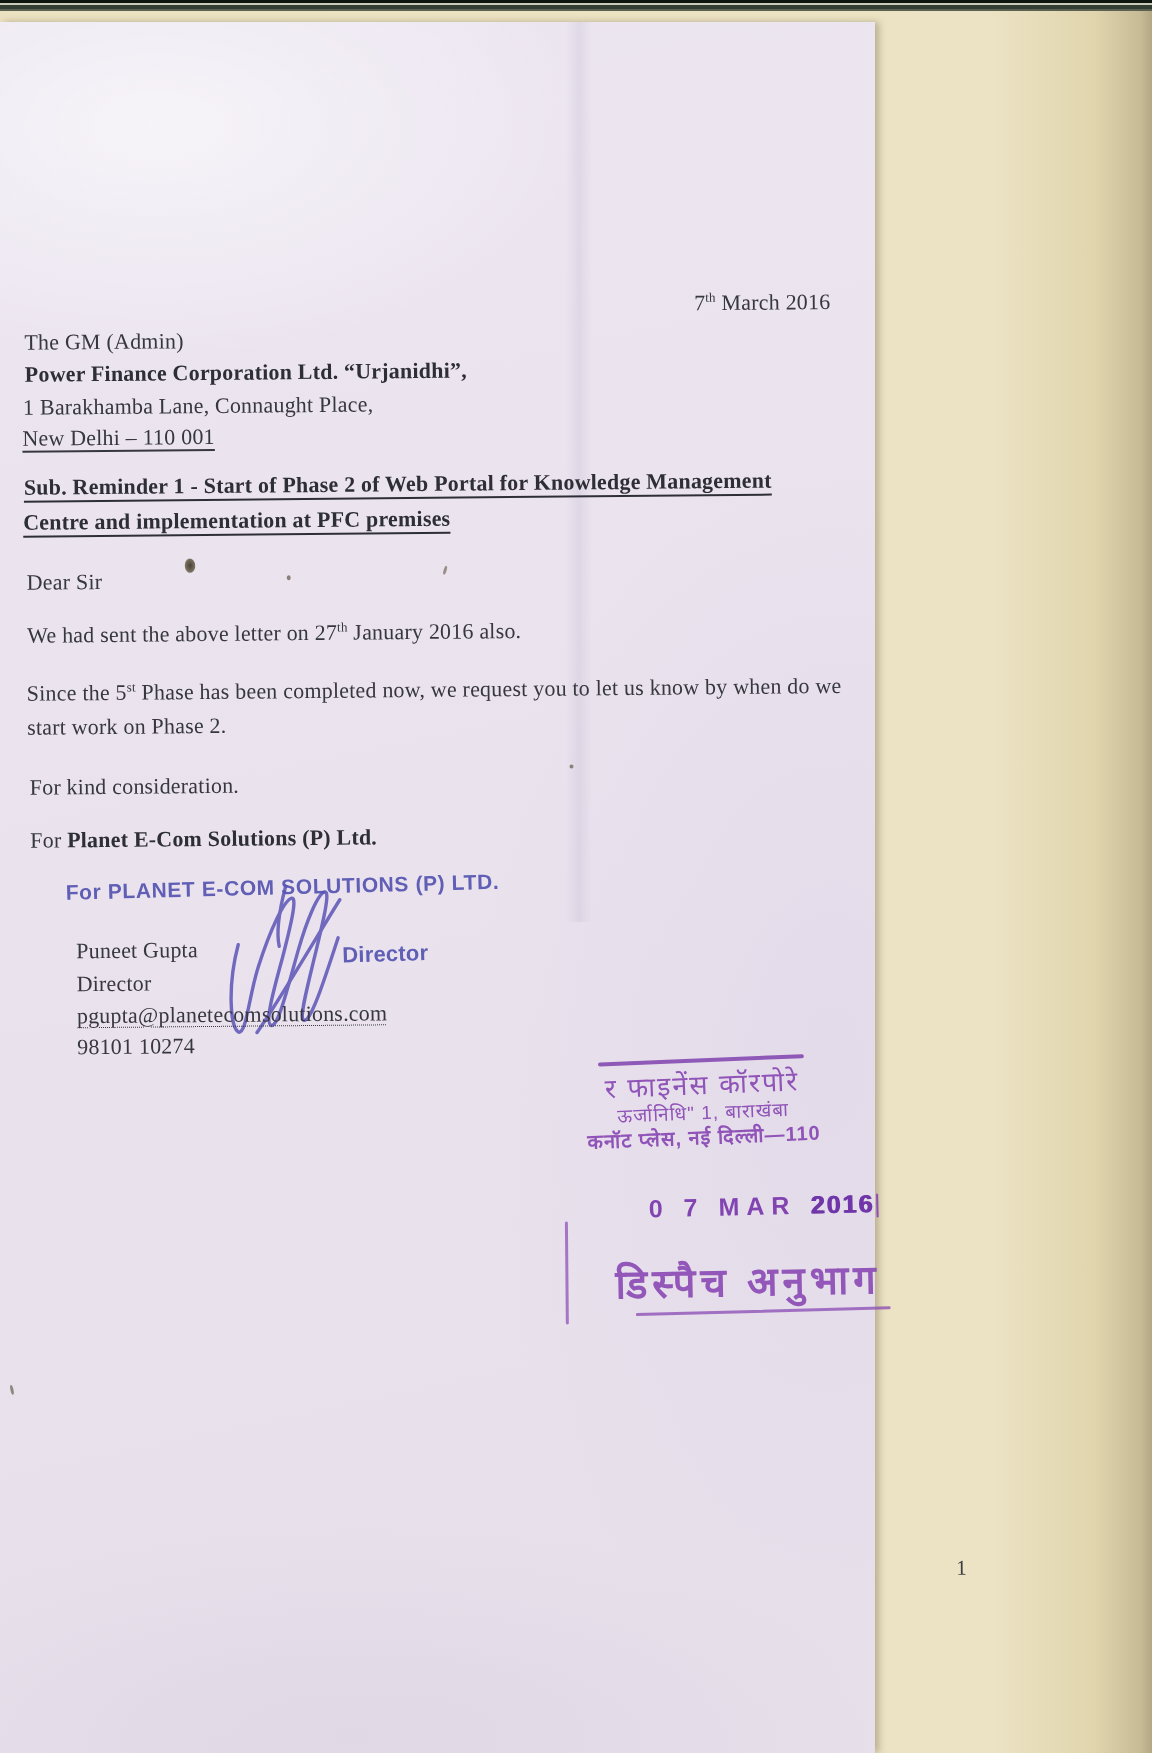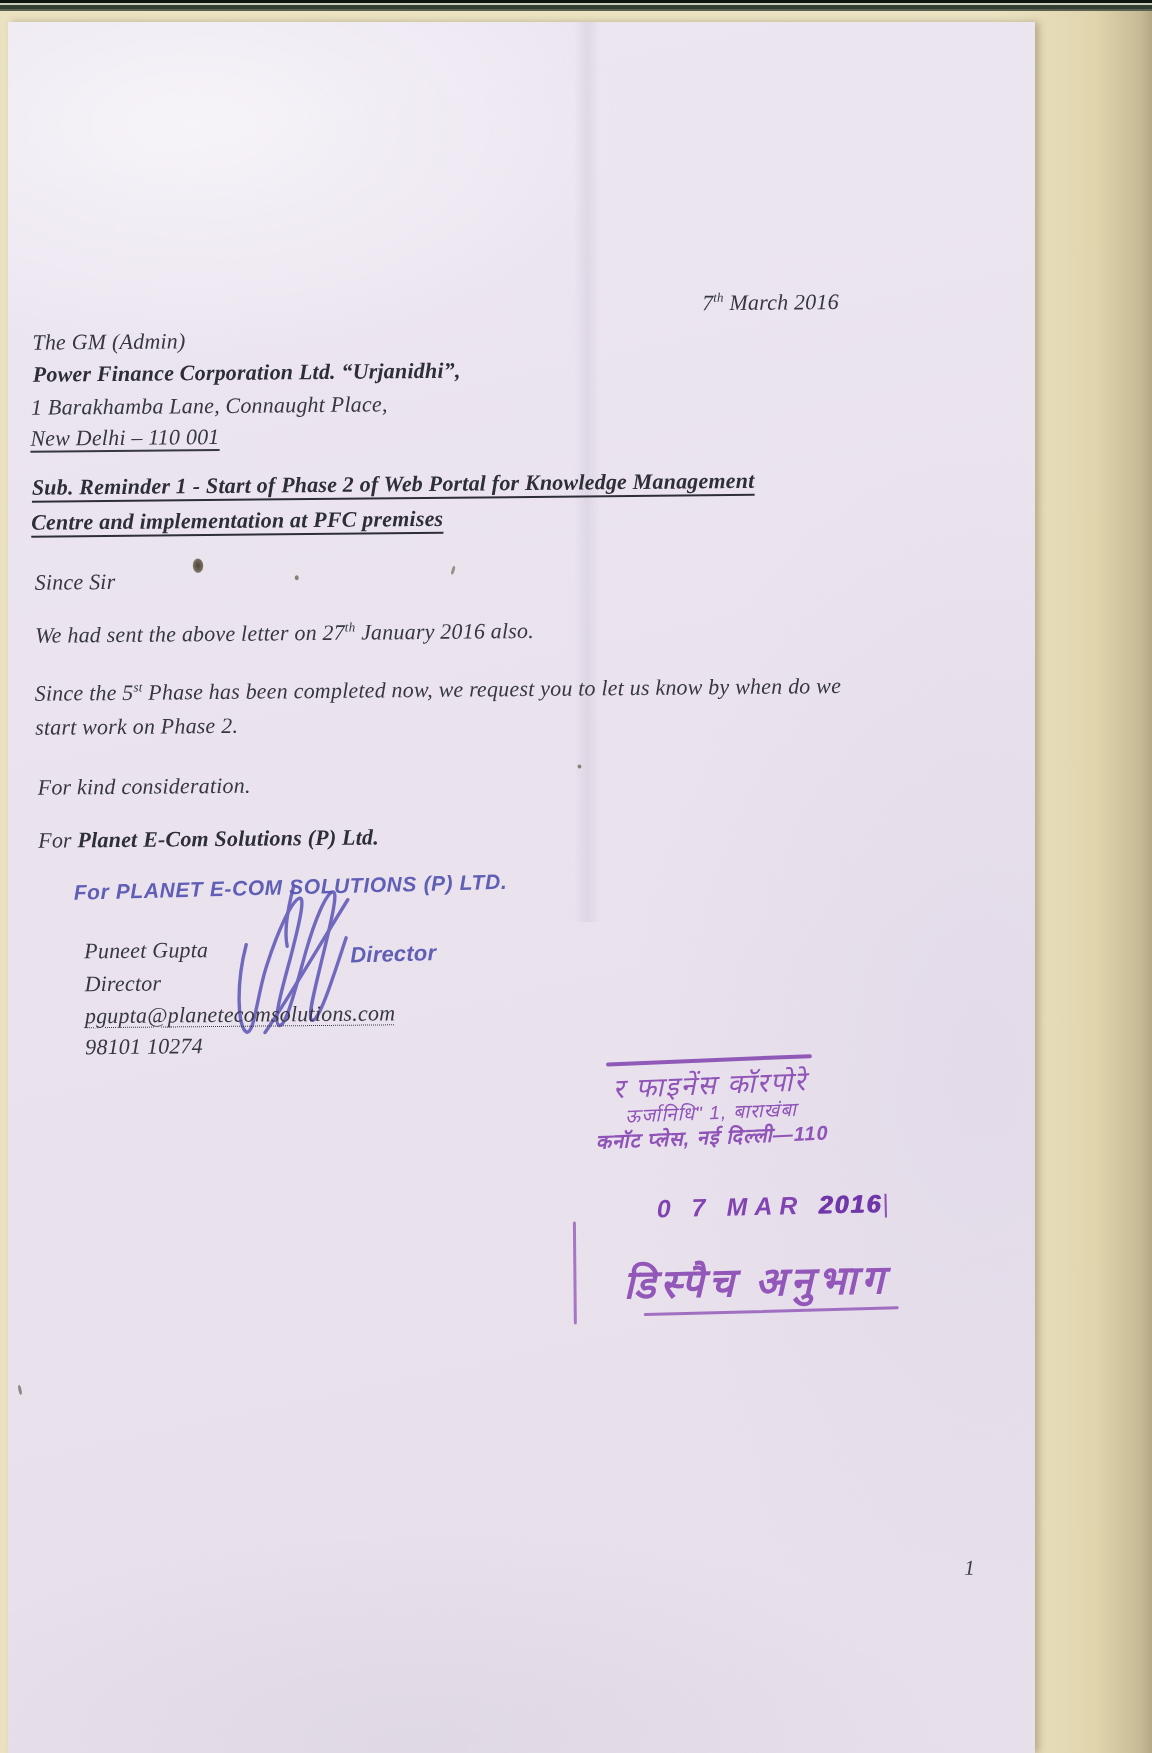--- a/index.html
+++ b/index.html
@@ -6,28 +6,27 @@
   .canvas{
     position:relative;width:1152px;height:1753px;overflow:hidden;
     background:linear-gradient(to right,#ebe2c1 0%,#ece3c4 86%,#e0d5ad 95%,#c6bb95 99%,#b3a884 100%);
     font-family:"Liberation Serif",serif;color:#37373f;
   }
   .scan-strip{
     position:absolute;top:0;left:0;width:100%;height:11px;
     background:linear-gradient(#0f160f 0 3px,#c9ccba 3px 5px,#333e33 5px 9px,#5a6152 9px 11px);
   }
   .paper{
-    position:absolute;left:8px;top:22px;width:1027px;height:1731px;
+    position:absolute;left:0;top:22px;width:875px;height:1731px;
     background:
       radial-gradient(ellipse 700px 380px at 18% 6%, rgba(255,255,255,.55), rgba(255,255,255,0) 62%),
       radial-gradient(ellipse 500px 900px at 95% 60%, rgba(215,205,225,.35), rgba(215,205,225,0) 70%),
       radial-gradient(ellipse 800px 300px at 40% 99%, rgba(205,196,214,.30), rgba(205,196,214,0) 70%),
       linear-gradient(168deg,#ece6f1 0%,#eae3ee 45%,#e7e0eb 100%);
     box-shadow:4px 0 7px rgba(105,93,62,.38);
-    font-style:italic;
   }
   .crease{
     position:absolute;top:0;left:566px;width:26px;height:900px;
     background:linear-gradient(to right,rgba(190,180,200,0),rgba(185,175,198,.25) 50%,rgba(190,180,200,0));
     pointer-events:none;
   }
   .content{position:absolute;inset:0;transform:rotate(-0.55deg);transform-origin:520px 900px;}
   .t{position:absolute;font-size:22px;line-height:30px;white-space:nowrap;letter-spacing:.2px;}
   .b{font-weight:bold;color:#2e2e37;}
   .u{text-decoration:underline;text-decoration-thickness:1.5px;text-underline-offset:5px;}
@@ -87,21 +86,21 @@
       </div>
 
       <div class="t" style="left:30px;top:301px;">The GM (Admin)</div>
       <div class="t b" style="left:30px;top:333px;">Power Finance Corporation Ltd. “Urjanidhi”,</div>
       <div class="t" style="left:28px;top:366px;">1 Barakhamba Lane, Connaught Place,</div>
       <div class="t u" style="left:27px;top:397px;">New Delhi – 110 001</div>
 
       <div class="t subj" style="left:28px;top:446px;">Sub. Reminder 1 - Start of Phase 2 of Web Portal for Knowledge Management</div>
       <div class="t subj" style="left:27px;top:481px;">Centre and implementation at PFC premises</div>
 
-      <div class="t" style="left:30px;top:541px;">Since Sir</div>
+      <div class="t" style="left:30px;top:541px;">Dear Sir</div>
 
       <div class="t" style="left:30px;top:594px;">
         <span>We had sent the above letter on 27</span><sup>th</sup><span> January 2016 also.</span>
       </div>
       <div class="t wrap" style="left:29px;top:650px;">
         <span>Since the 5</span><sup>st</sup><span> Phase has been completed now, we request you to let us know by when do we start work on Phase 2.</span>
       </div>
       <div class="t" style="left:31px;top:746px;">For kind consideration.</div>
 
       <div class="t" style="left:31px;top:799px;">

